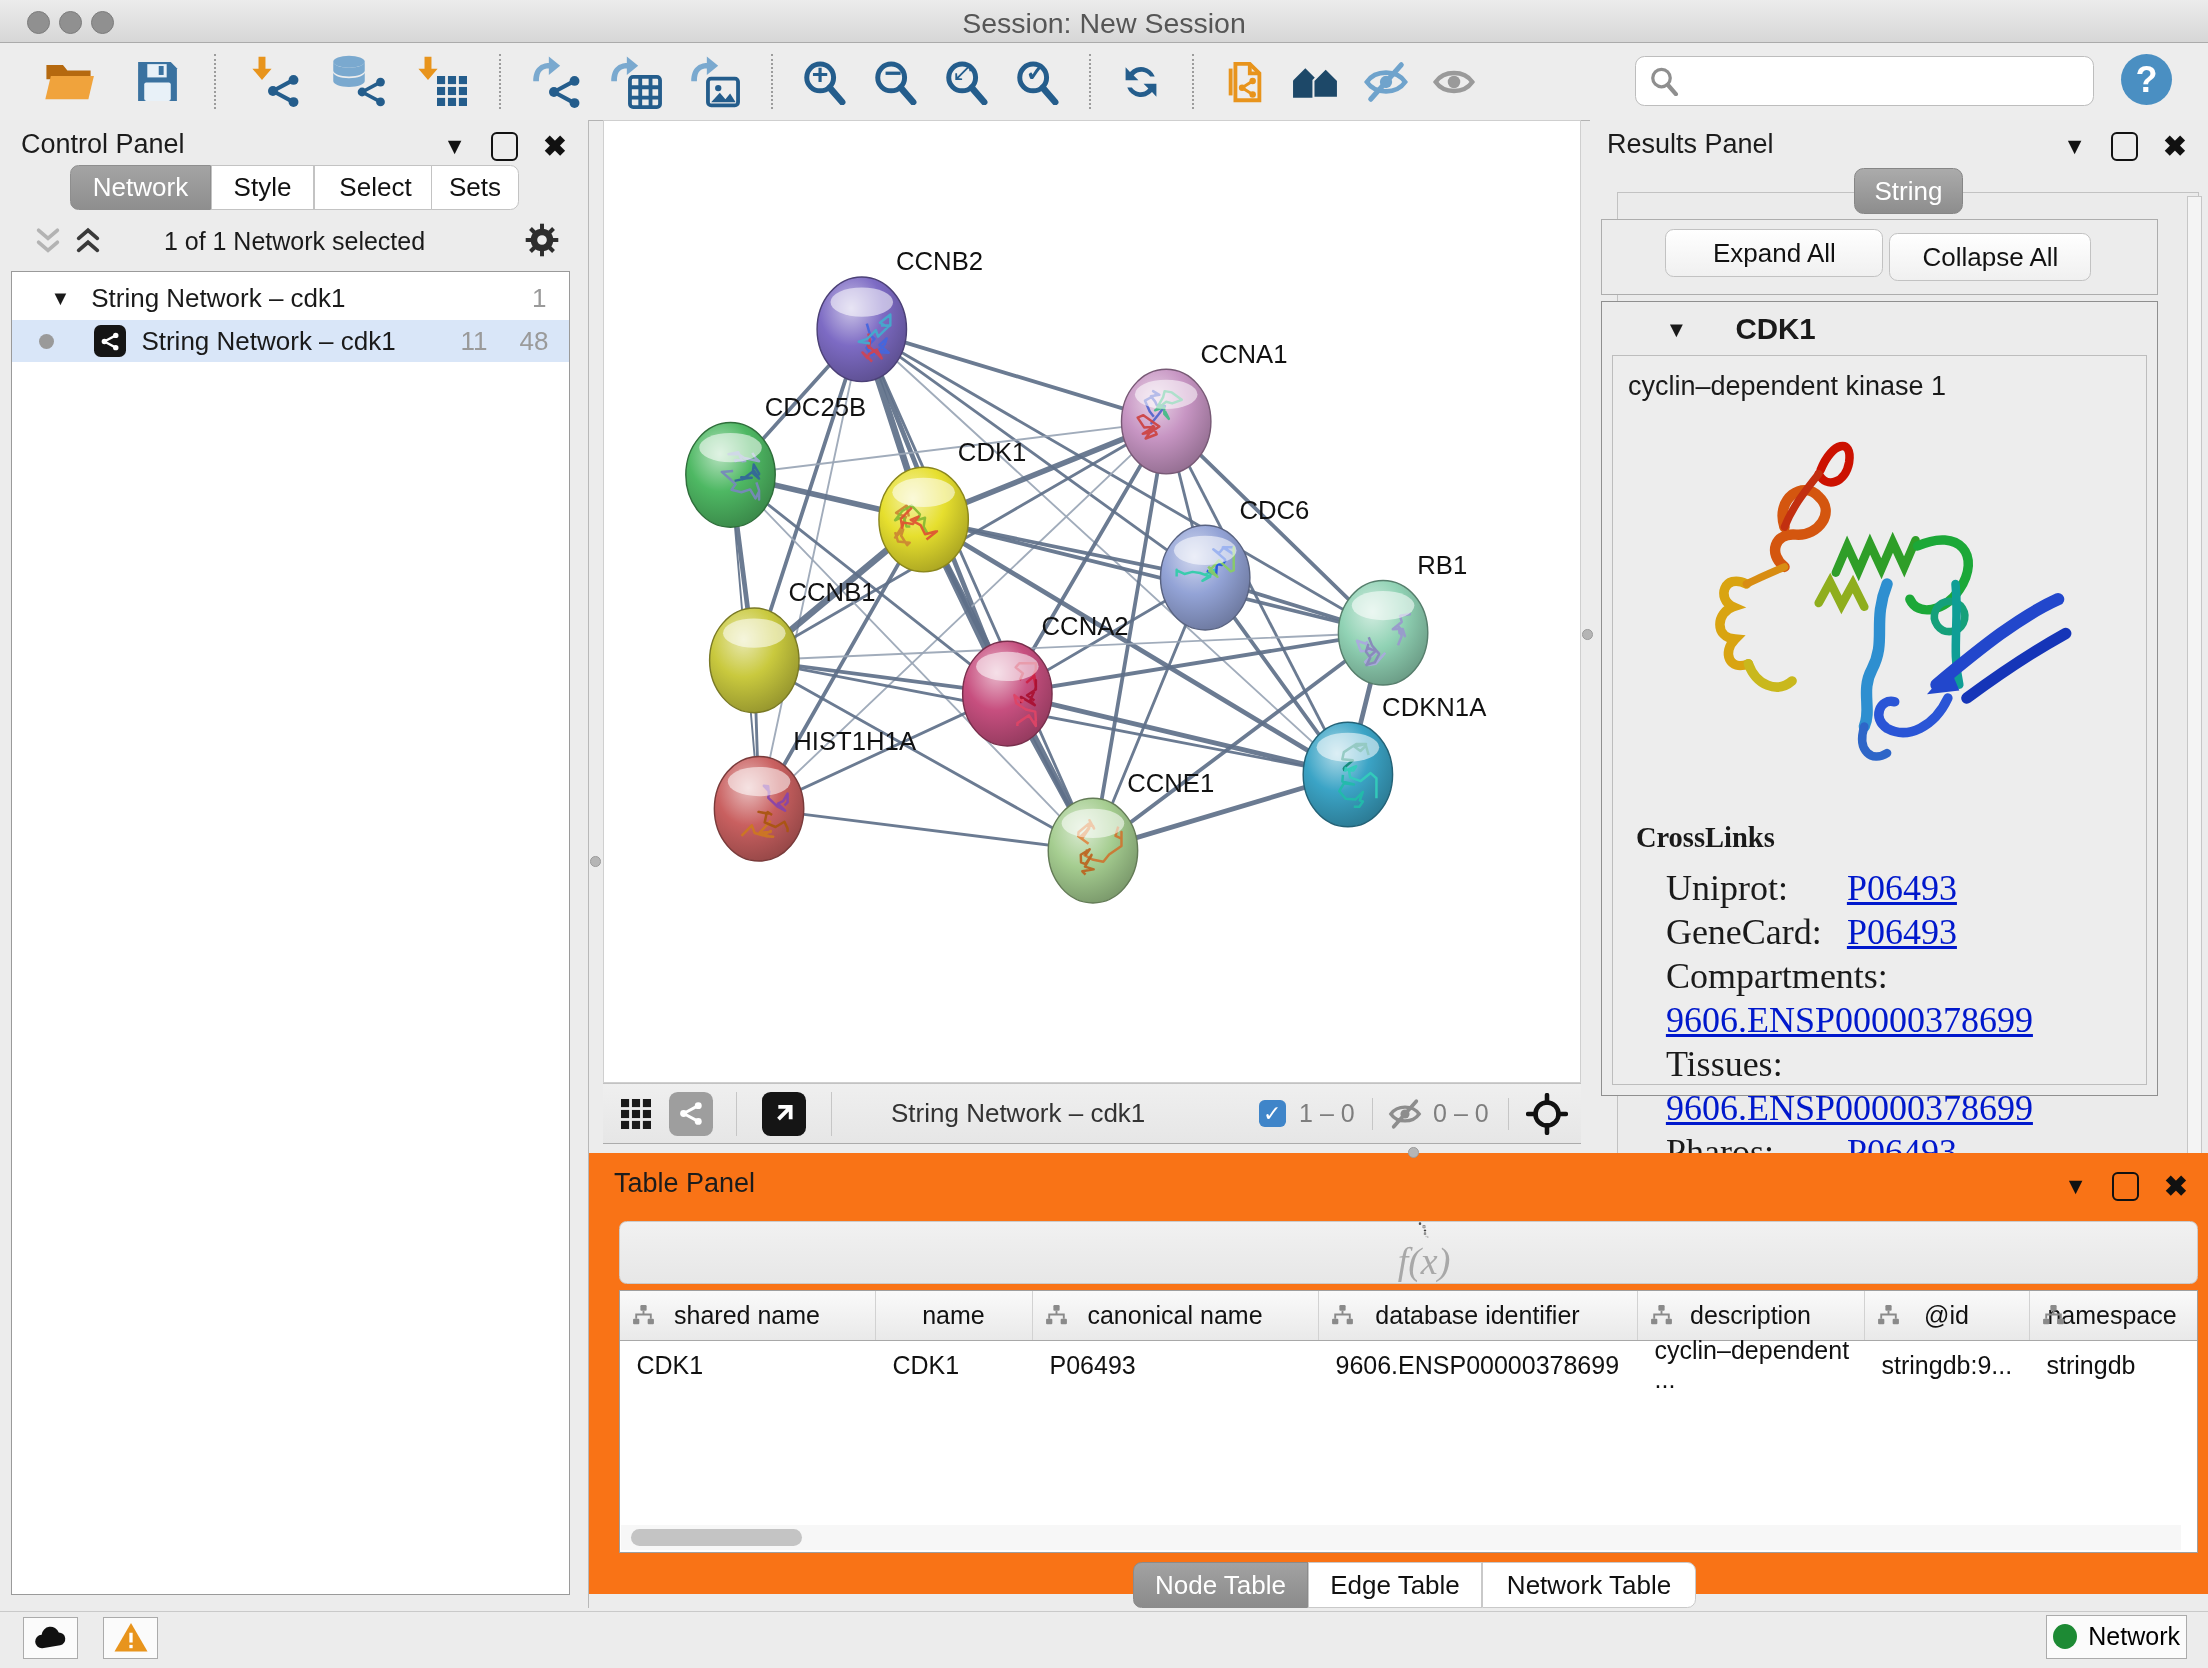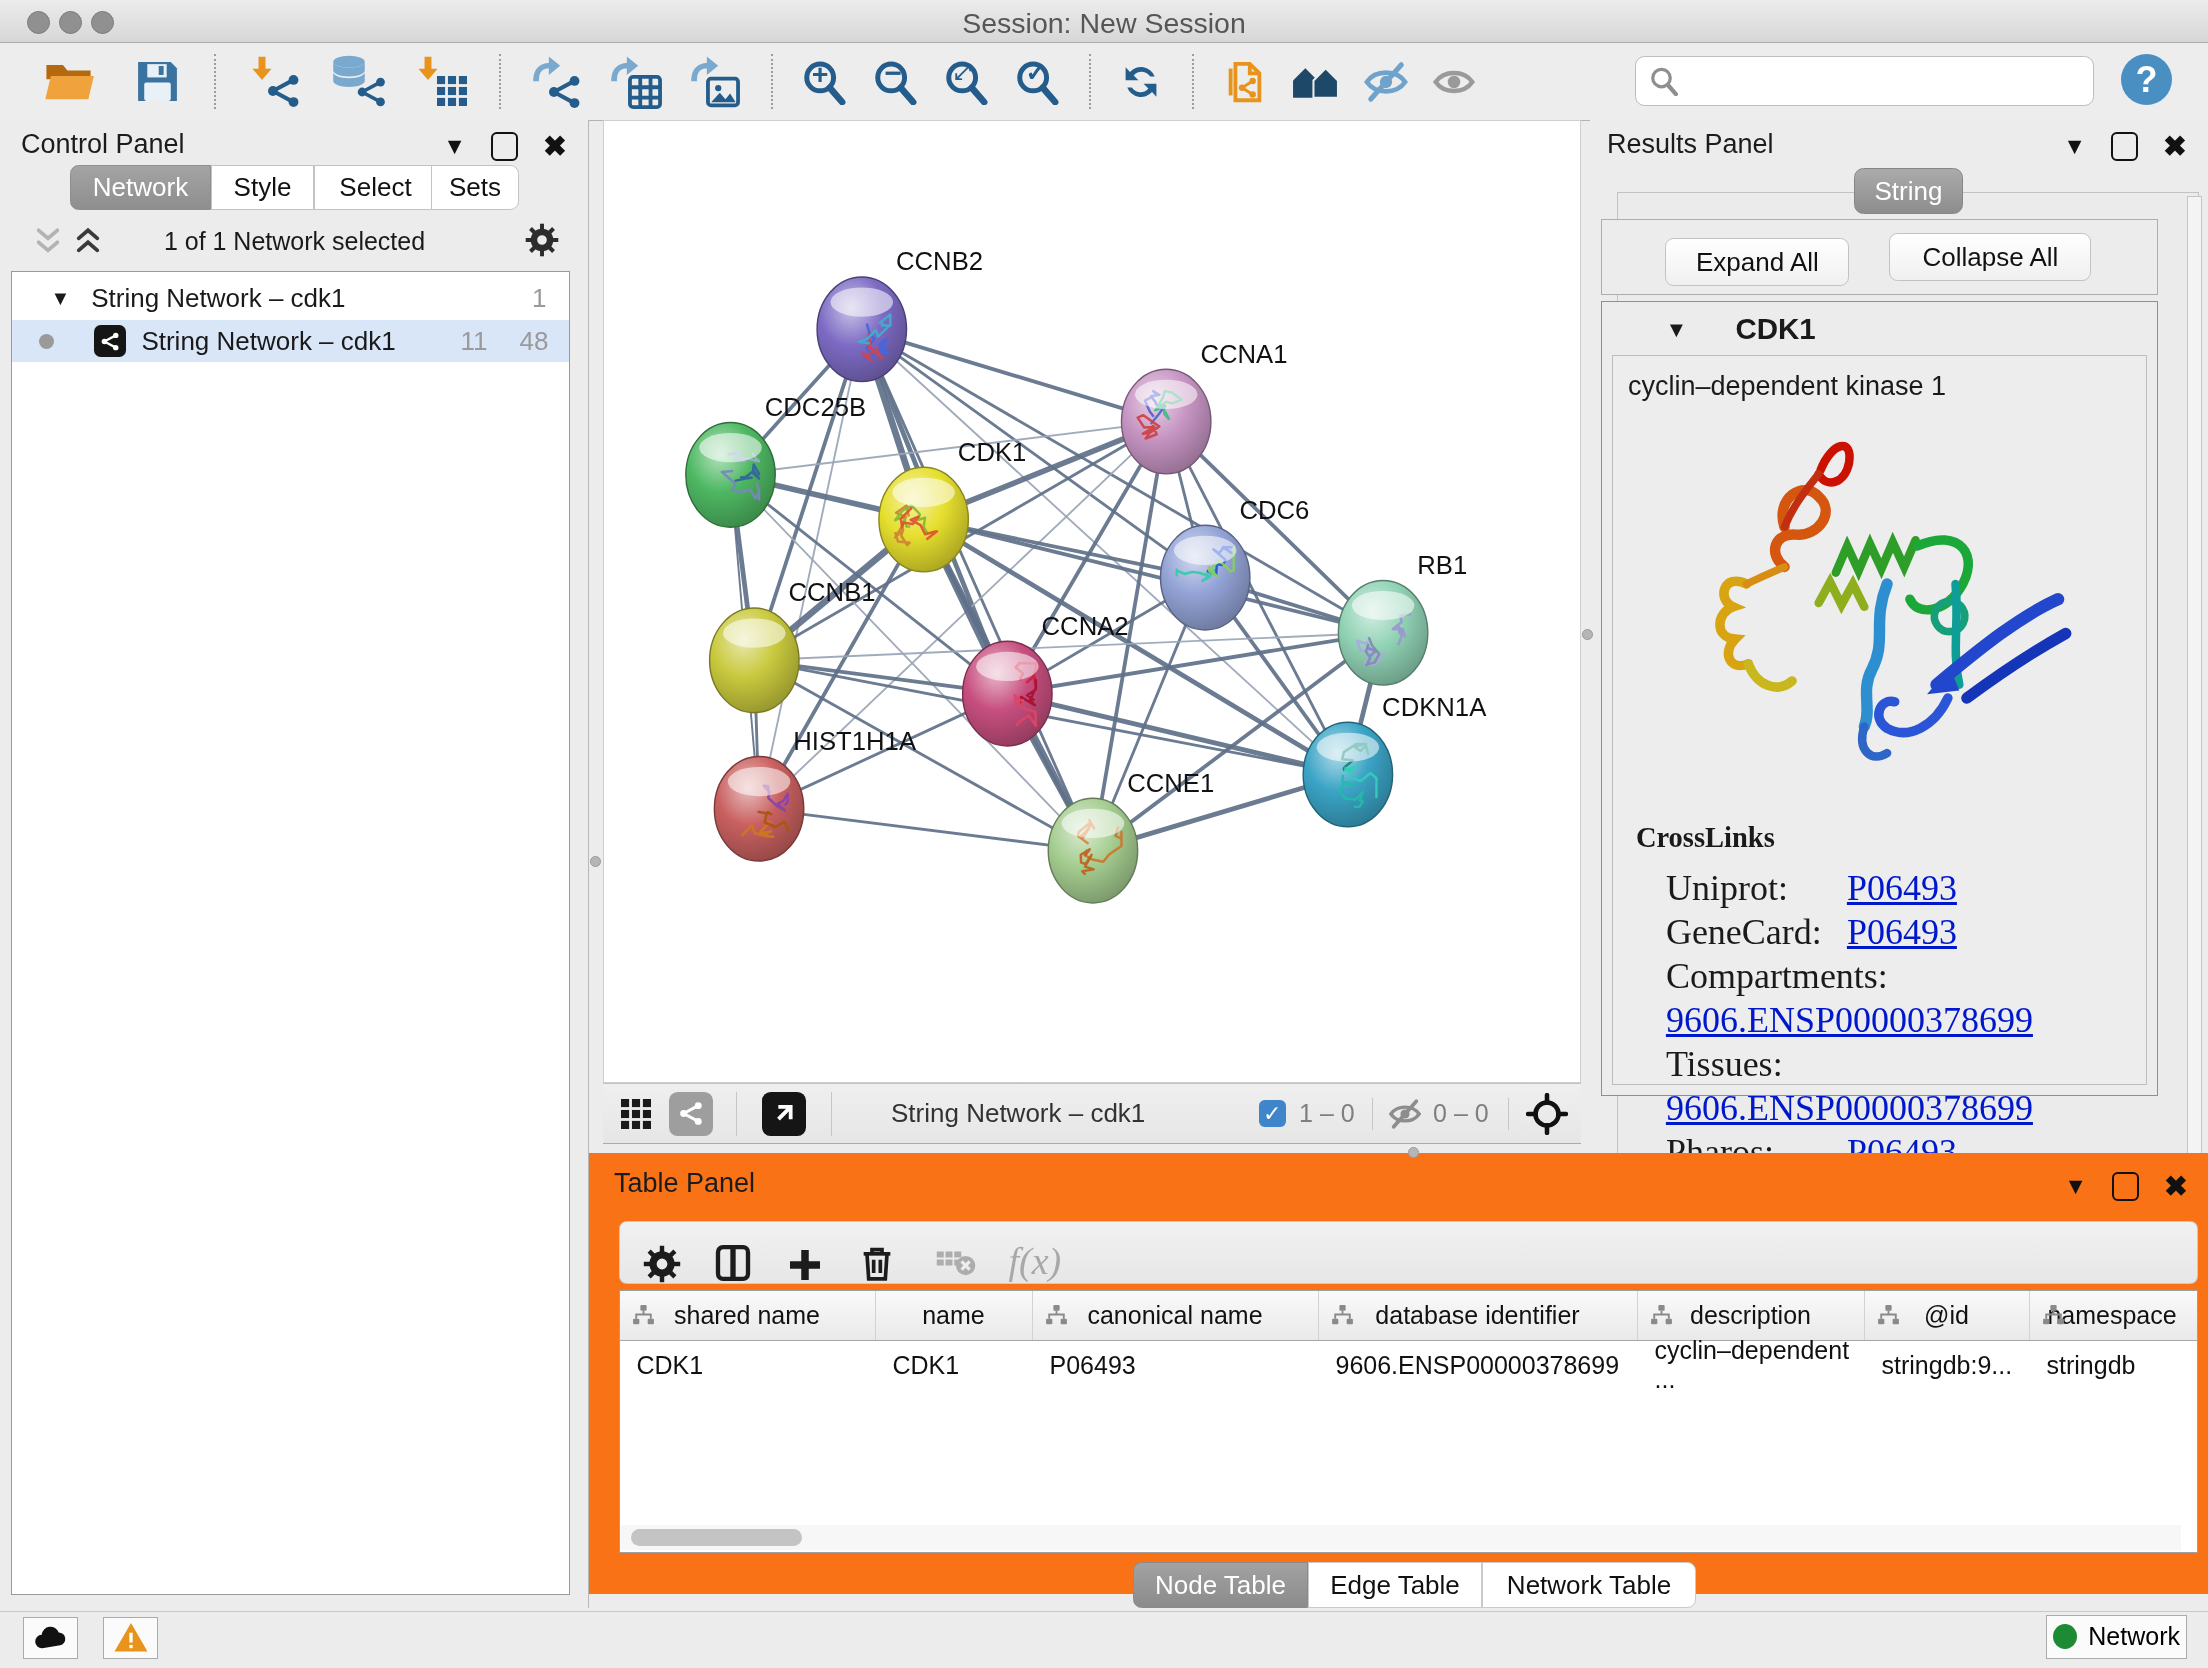--- a/index.html
+++ b/index.html
@@ -62,21 +62,21 @@
      border:1px solid #c2c2c2;box-sizing:border-box;}
   .rsub{position:absolute;left:11.4px;box-sizing:border-box;background:#ececec;border:1.9px solid #adadad;}
   .btn{background:linear-gradient(#ffffff,#f0f0f0);border:1.9px solid #c2c2c2;border-radius:8.6px;
      font-size:26px;color:#111;padding:7.6px 27px;cursor:pointer;font-family:"Liberation Sans",sans-serif;}
   .serif{font-family:"Liberation Serif",serif;}
   .link{color:#0018cc;text-decoration:underline;}
   .vscroll{position:absolute;width:15px;background:#f4f4f4;border:1px solid #c6c6c6;box-sizing:border-box;}
   
   .tpanel{left:589px;top:1153px;width:1620px;height:441px;background:#f97316;}
   .ttools{position:absolute;left:29.5px;top:68px;width:1579px;height:63px;border:1px solid #cbcbcb;
-     border-radius:7.6px;background:linear-gradient(#f1f1f1,#e7e7e7);display:flex;align-items:flex-end;box-sizing:border-box;}
+     border-radius:7.6px;background:linear-gradient(#f1f1f1,#e7e7e7);display:flex;align-items:center;box-sizing:border-box;flex-direction:column;}
   .tbl{position:absolute;left:29.5px;top:137px;width:1579px;height:263px;background:#fff;border:1.9px solid #9f9f9f;box-sizing:border-box;}
   .thr{display:flex;height:49px;background:linear-gradient(#fafafa,#e9e9e9);border-bottom:1.9px solid #a8a8a8;}
   .th{position:relative;box-sizing:border-box;border-right:1px solid #d2d2d2;
       display:flex;align-items:center;justify-content:center;font-size:25px;color:#111;}
   .th .hier{position:absolute;left:11.4px;}
   .tdr{display:flex;height:48px;}
   .td{box-sizing:border-box;padding-left:17px;font-size:25px;display:flex;align-items:center;color:#111;}
   .hscroll{position:absolute;left:1.9px;bottom:1.9px;width:1560px;height:25px;background:#f7f7f7;}
   .hthumb{position:absolute;left:9.5px;top:3.8px;width:171px;height:17px;border-radius:8.6px;background:#c4c4c4;}
   .btab{position:absolute;top:0;height:46px;box-sizing:border-box;border:1px solid #c9c9c9;background:#fff;
@@ -675,21 +675,21 @@
     <span class="tri">▼</span>
     <span class="sqicon"></span>
     <span class="xx">✖</span>
   </div>
   <div class="rbox"></div>
   <div class="chip">
       <span>String</span>
     </div>
 
   <div class="rsub" style="top:99px;width:557px;height:76px">
-    <button class="btn" style="position:absolute;left:63px;top:18px;width:184px"><span>Expand All</span></button>
+    <button class="btn" style="position:absolute;left:63px;top:9px;width:218px"><span>Expand All</span></button>
     <button class="btn" style="position:absolute;left:287px;top:13.3px;width:202px"><span>Collapse All</span></button>
   </div>
 
   <div class="rsub" style="top:181px;width:557px;height:795px;border-color:#8f8f8f">
     <span style="position:absolute;left:63px;top:15px;font-size:22px">▼</span>
     <span style="position:absolute;left:133px;top:9.5px;font-size:29.5px;font-weight:bold">CDK1</span>
     <div style="position:absolute;left:9.5px;top:53px;width:535px;height:730px;background:#ededed;border:1px solid #bdbdbd;box-sizing:border-box">
       <div style="position:absolute;left:15px;top:15px;font-size:27px">cyclin–dependent kinase 1</div>
 
       <svg style="position:absolute;left:19px;top:57px" width="495" height="380" viewBox="0 0 520 400">

